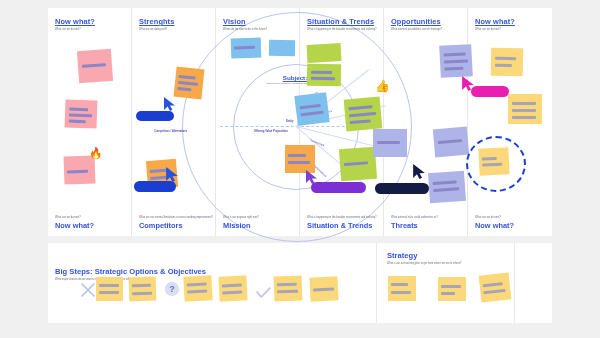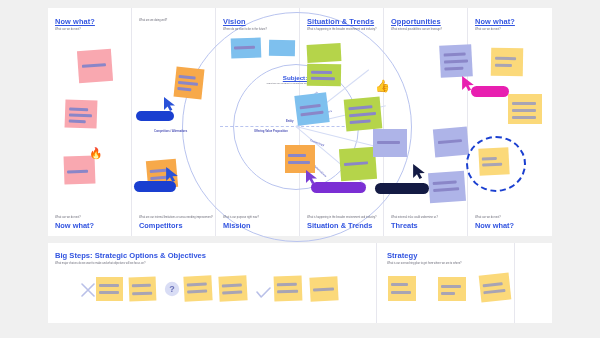--- a/index.html
+++ b/index.html
@@ -132,20 +132,21 @@
       <div class="ln" style="top:8px;width:60%;"></div>
       <div class="ln" style="top:14px;width:72%;"></div>
       <div class="ln" style="top:20px;width:55%;"></div>
     </div>
     <div class="note" style="left:16px;top:148px;width:31px;height:28px;background:#f9a8b0;transform:rotate(-2deg);">
       <div class="ln" style="top:14px;width:68%;"></div>
     </div>
     <div class="emoji" style="left:41px;top:140px;font-size:11px;">🔥</div>
 
     <div class="hdr" style="left:91px;top:9px;">
+      <div class="t">Strenghts</div>
       <div class="s">What are we doing well?</div>
     </div>
     <div class="bhdr" style="left:91px;bottom:6px;">
       <div class="s">What are our internal limitations or areas needing improvement?</div>
       <div class="t">Competitors</div>
     </div>
 
     <div class="note" style="left:127px;top:60px;width:28px;height:30px;background:#f7a94a;transform:rotate(6deg);">
       <div class="ln" style="top:8px;width:62%;"></div>
       <div class="ln" style="top:14px;width:70%;"></div>
@@ -280,21 +281,21 @@
       <div class="ln" style="top:9px;width:50%;"></div>
       <div class="ln" style="top:15px;width:66%;"></div>
     </div>
 
   </div>
 
   <div class="canvas2">
     <div class="vdiv" style="left:328px;"></div>
     <div class="vdiv" style="left:466px;"></div>
 
-    <div class="bigsteps-hdr" style="left:7px;top:8px;">
+    <div class="bigsteps-hdr" style="left:7px;top:24px;">
       <div class="t">Big Steps: Strategic Options &amp; Objectives</div>
       <div class="s">What major choices do we want to make and what objectives will we focus on?</div>
     </div>
 
     <div class="bigsteps-hdr" style="left:339px;top:8px;">
       <div class="t">Strategy</div>
       <div class="s">What is our overarching plan to get from where we are to where?</div>
     </div>
 
     <div class="markx" style="left:33px;top:40px;">

